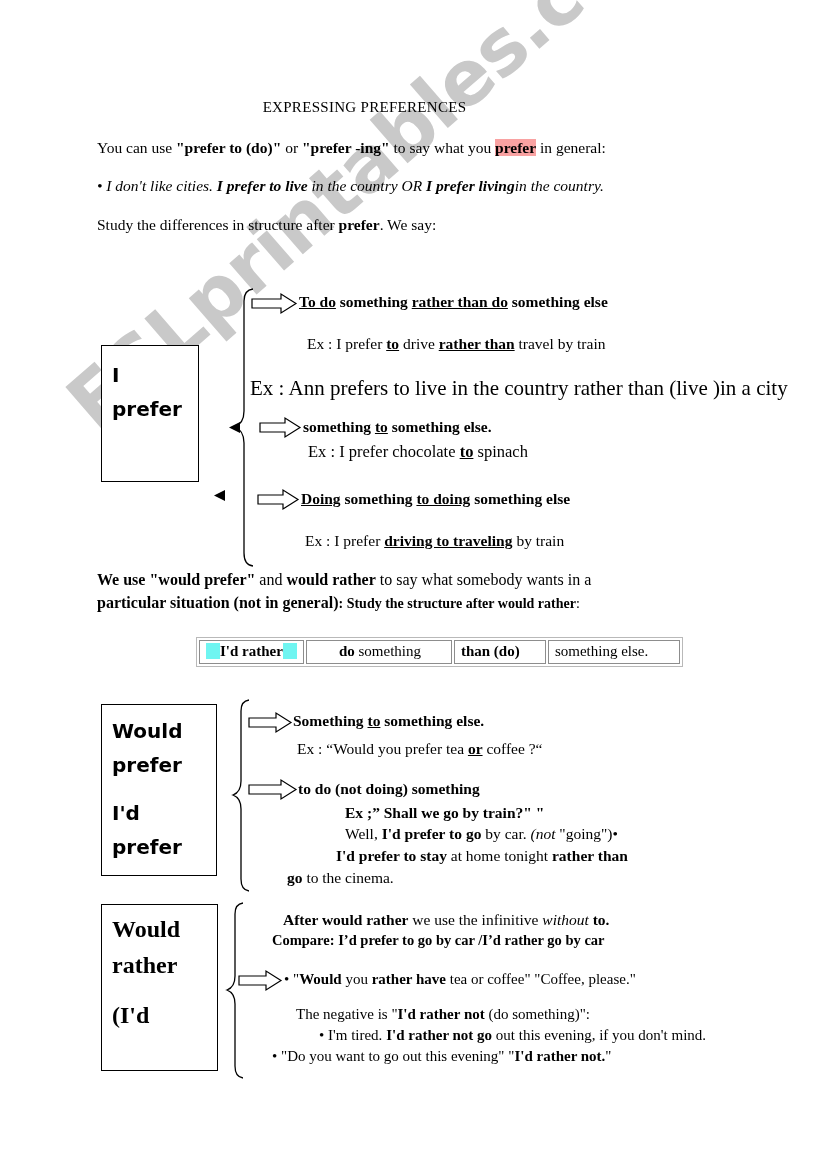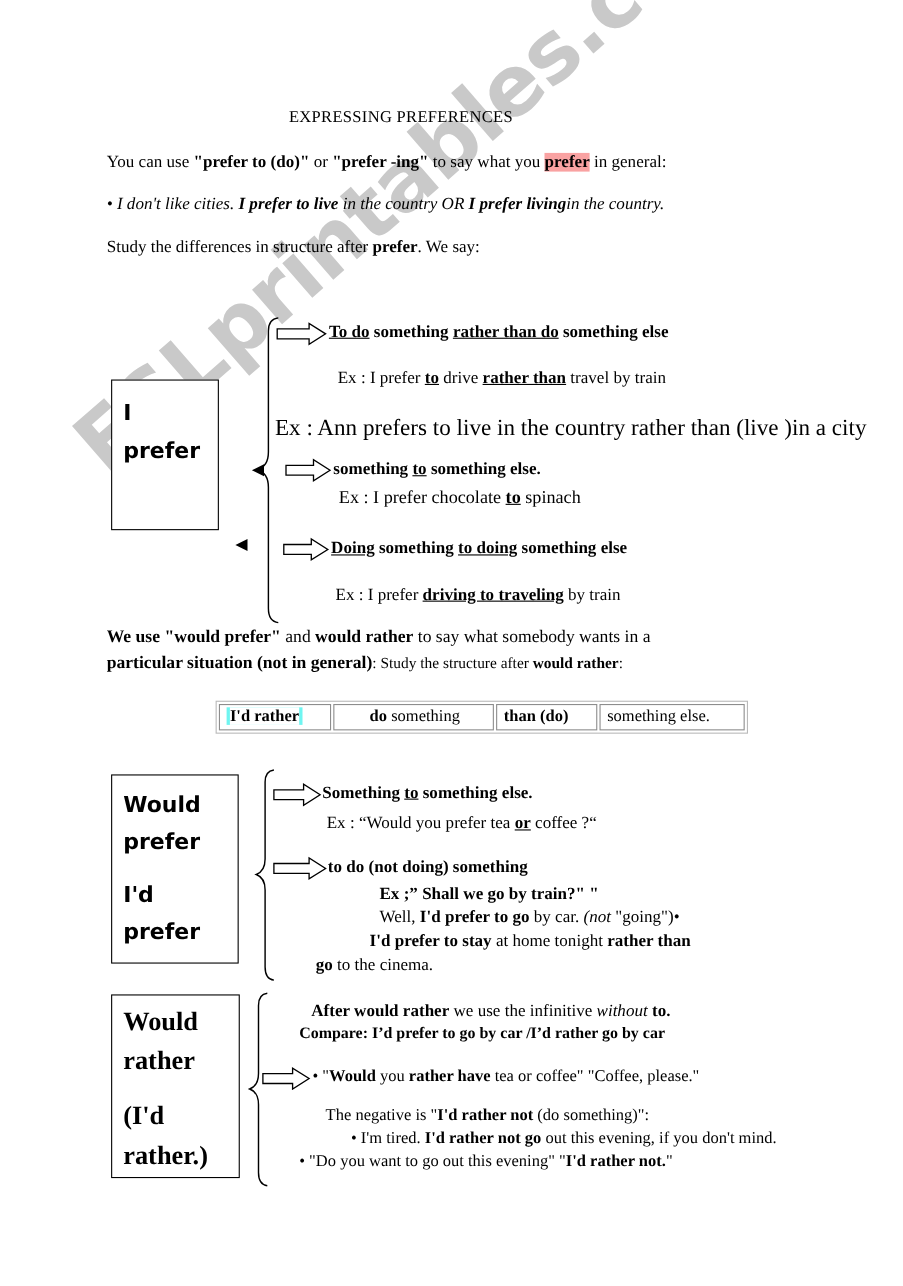--- a/index.html
+++ b/index.html
@@ -152,28 +152,28 @@
 
     <div class="t" style="left:305px; top:532px; font-size:15.5px;">
       <span>Ex : I prefer </span><span class="bu">driving to traveling</span><span> by train</span>
     </div>
 
     <div class="para b" style="left:97px; top:570px; font-size:16px;">
       <span>We use </span><span>"would prefer"</span><span style="font-weight:normal;"> and </span><span>would rather</span><span style="font-weight:normal;"> to say what somebody wants in a</span>
     </div>
 
     <div class="para" style="left:97px; top:593px; font-size:16px;">
-      <span class="b">particular situation (not in general)</span><span style="font-size:14px;">: Study the structure after </span><span class="b" style="font-size:14px;">would rather</span><span style="font-size:14px;">:</span>
+      <span class="b">particular situation (not in general)</span><span style="font-size:14px;font-weight:bold;">: Study the structure after </span><span class="b" style="font-size:14px;">would rather</span><span style="font-size:14px;">:</span>
     </div>
 
     <table id="structure-table">
       <tbody>
           <tr>
         <td style="width:88px;">
-          <span class="b hl-cyan" style="padding:0 3px;"><span class="b" style="background:#fff;">I'd rather</span></span>
+          <span class="b hl-cyan" style="padding:0 14px;"><span class="b" style="background:#fff;">I'd rather</span></span>
         </td>
         <td style="width:106px;padding-left:32px;">
           <span class="b">do</span><span> something</span>
         </td>
         <td style="width:78px;margin-top:27px;">
           <span class="b">than (do)</span>
         </td>
         <td style="width:118px;">
           <span>something else.</span>
         </td>
@@ -211,21 +211,20 @@
 
     <div class="t" style="left:287px; top:869px; font-size:15.5px;">
       <span class="b">go</span><span> to the cinema.</span>
     </div>
 
     <div class="kbox serif" style="left:101px; top:904px; width:117px; height:167px;">
       <div class="line" style="margin-top:6px;">Would</div>
       <div class="line">rather</div>
       <div class="gap"></div>
       <div class="line">(I'd</div>
-      <div class="line">rather.)</div>
     </div>
 
     <div class="t b" style="left:283px; top:911px; font-size:15.5px;">
       <span>After </span><span>would rather</span><span style="font-weight:normal;"> we use the infinitive </span><span class="i" style="font-weight:normal;">without</span><span> to.</span>
     </div>
 
     <div class="t" style="left:272px; top:932px; font-size:14.5px;font-weight:bold;">Compare:  I’d prefer to go by car /I’d rather go by car</div>
 
     <div class="t" style="left:284px; top:971px; font-size:15px;">
       <span>•</span><span> "</span><span class="b">Would</span><span> you </span><span class="b">rather have</span><span> tea or coffee" "Coffee, please."</span>

